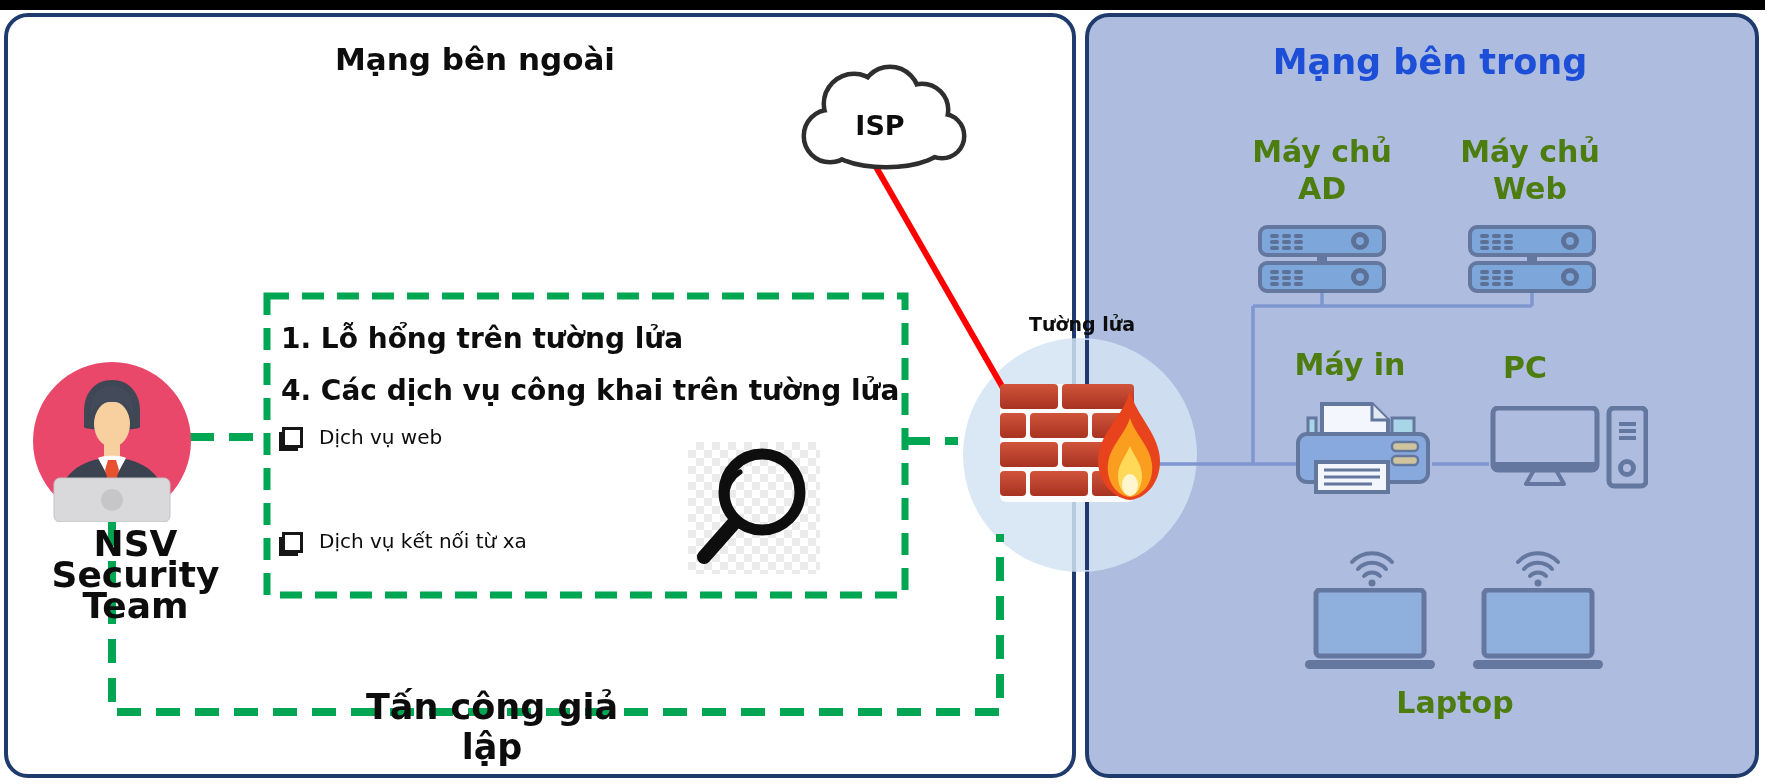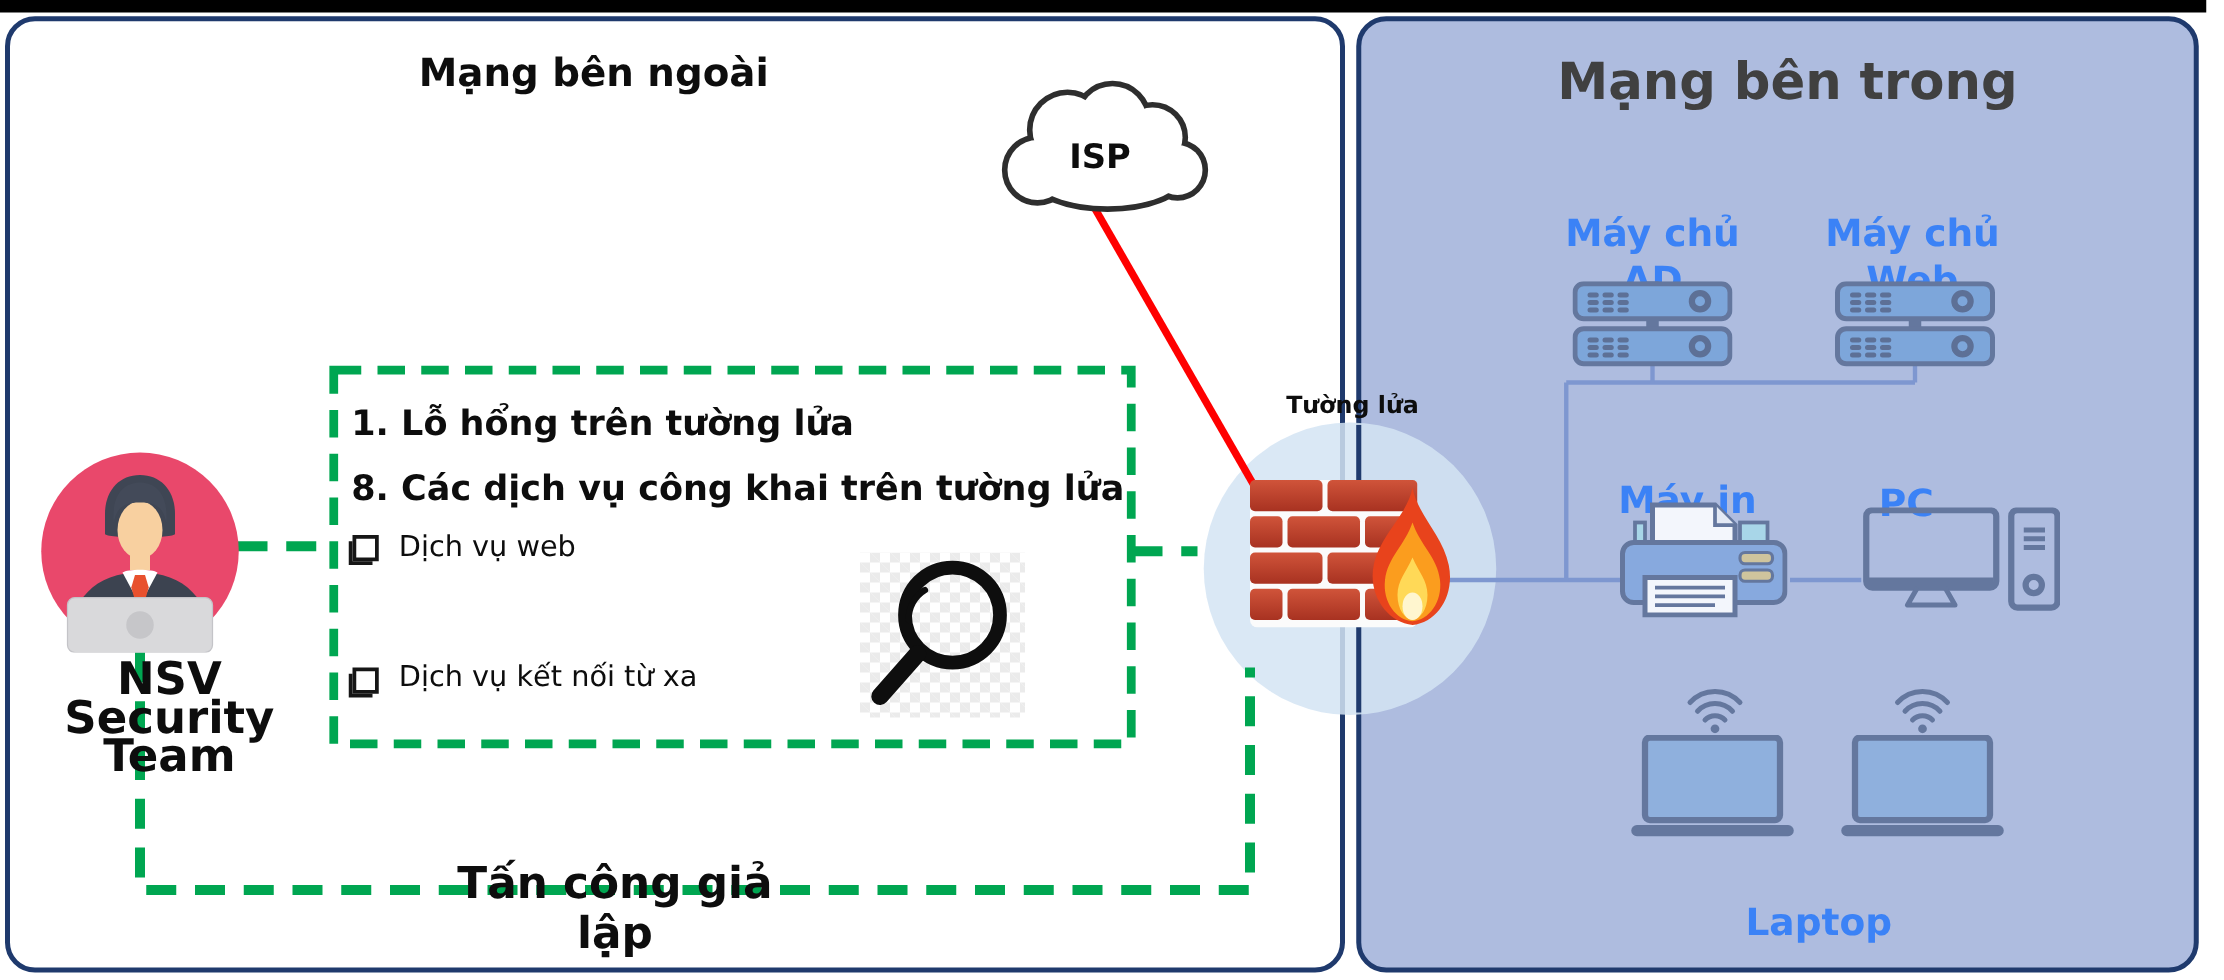--- a/index.html
+++ b/index.html
@@ -18,44 +18,44 @@
   
   #fw-circle{left:963px;top:338px;width:234px;height:234px;border-radius:50%;
              background:rgba(211,228,243,0.85);z-index:2;}
   #fw-border-strip{left:1085px;top:340px;width:4px;height:230px;background:#1f3a6d;z-index:3;}
 
   
   #lines{left:0;top:0;width:1779px;height:784px;z-index:4;pointer-events:none;}
 
   .z5{z-index:5;}
   .lbl{position:absolute;font-weight:bold;color:#0d0d0d;text-align:center;z-index:5;line-height:1.15;}
-  .int-lbl{color:#3b82f6;margin-top:36px;}
+  .int-lbl{color:#4d7c0f;}
 
   #title-ext{left:275px;top:42px;width:400px;font-size:31px;}
-  #title-int{left:1230px;top:42px;width:400px;font-size:41px;color:#404040;}
+  #title-int{left:1230px;top:42px;width:400px;font-size:35px;color:#1d4ed8;}
   #isp-lbl{left:820px;top:110px;width:120px;font-size:27px;}
   #fw-lbl{left:957px;top:314px;width:250px;font-size:19px;}
   #nsv-lbl{left:18px;top:528px;width:235px;font-size:36px;line-height:31px;}
   #attack-lbl{left:340px;top:687px;width:304px;font-size:35px;}
 
   #lbl-ad{left:1242px;top:133px;width:160px;font-size:30px;line-height:37px;}
   #lbl-web{left:1450px;top:133px;width:160px;font-size:30px;line-height:37px;}
   #lbl-printer{left:1270px;top:348px;width:160px;font-size:30px;}
   #lbl-pc{left:1465px;top:351px;width:120px;font-size:30px;}
   #lbl-laptop{left:1375px;top:686px;width:160px;font-size:30px;}
 
   
   .finding{position:absolute;left:281px;font-size:28px;font-weight:bold;color:#0d0d0d;z-index:5;white-space:nowrap;}
   #finding-1{top:322px;}
   #finding-2{top:374px;}
   .check-row{position:absolute;left:280px;display:flex;align-items:center;z-index:5;white-space:nowrap;}
   #check-1{top:425px;}#check-2{top:477px;}#check-3{top:529px;align-items:flex-end;}
   .checkbox{width:15px;height:15px;border:3px solid #161616;background:#fff;
             box-shadow:-4px 4px 0 -1px #161616;margin:0 16px 0 2px;flex:0 0 auto;}
-  .check-txt{font-size:23px;color:#0d0d0d;}
+  .check-txt{font-size:20px;color:#0d0d0d;}
 
   
   #magnifier{left:688px;top:442px;width:132px;height:132px;z-index:5;
      background-image:
        linear-gradient(45deg,#ebebeb 25%,transparent 25%,transparent 75%,#ebebeb 75%),
        linear-gradient(45deg,#ebebeb 25%,transparent 25%,transparent 75%,#ebebeb 75%);
      background-size:16px 16px;background-position:0 0,8px 8px;background-color:#fff;}
 
   svg{display:block;}
 </style>
@@ -132,21 +132,21 @@
     </g>
     <rect x="26" y="118" width="116" height="44" rx="6" fill="#d9d9db" stroke="#c4c4c8"></rect>
     <circle cx="84" cy="140" r="11" fill="#c6c6c9"></circle>
   </svg>
   <div id="nsv-lbl" class="lbl">
     <span>NSV Security</span><br>
     <span>Team</span>
   </div>
 
   <div id="finding-1" class="finding">1. Lỗ hổng trên tường lửa</div>
-  <div id="finding-2" class="finding">8. Các dịch vụ công khai trên tường lửa</div>
+  <div id="finding-2" class="finding">4. Các dịch vụ công khai trên tường lửa</div>
 
   <div id="check-1" class="check-row">
     <span class="checkbox"></span>
     <span class="check-txt">Dịch vụ web</span>
   </div>
   <div id="check-3" class="check-row">
     <span class="checkbox"></span>
     <span class="check-txt">Dịch vụ kết nối từ xa</span>
   </div>
 

